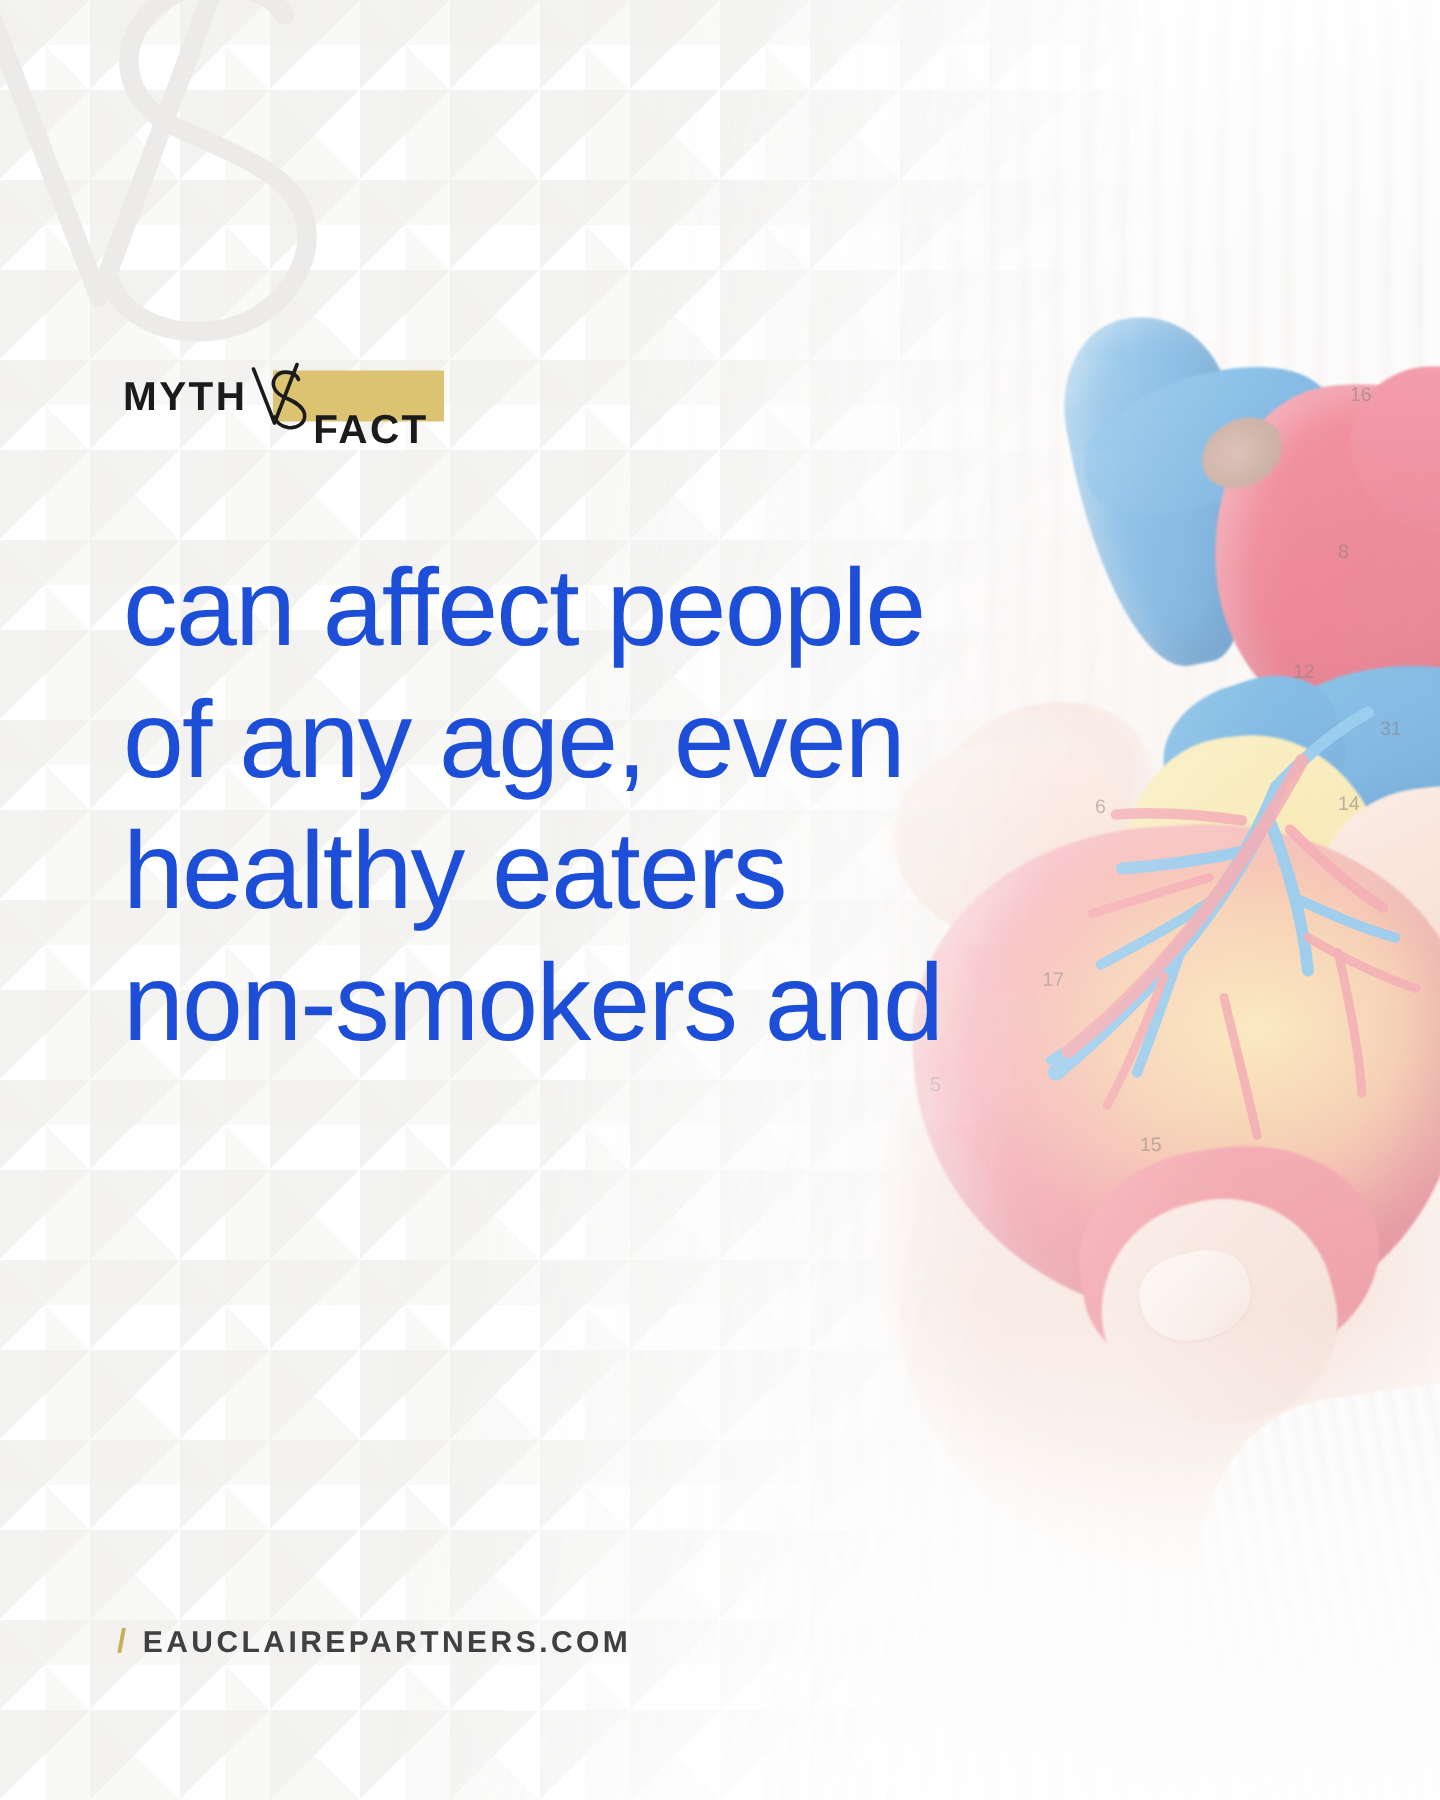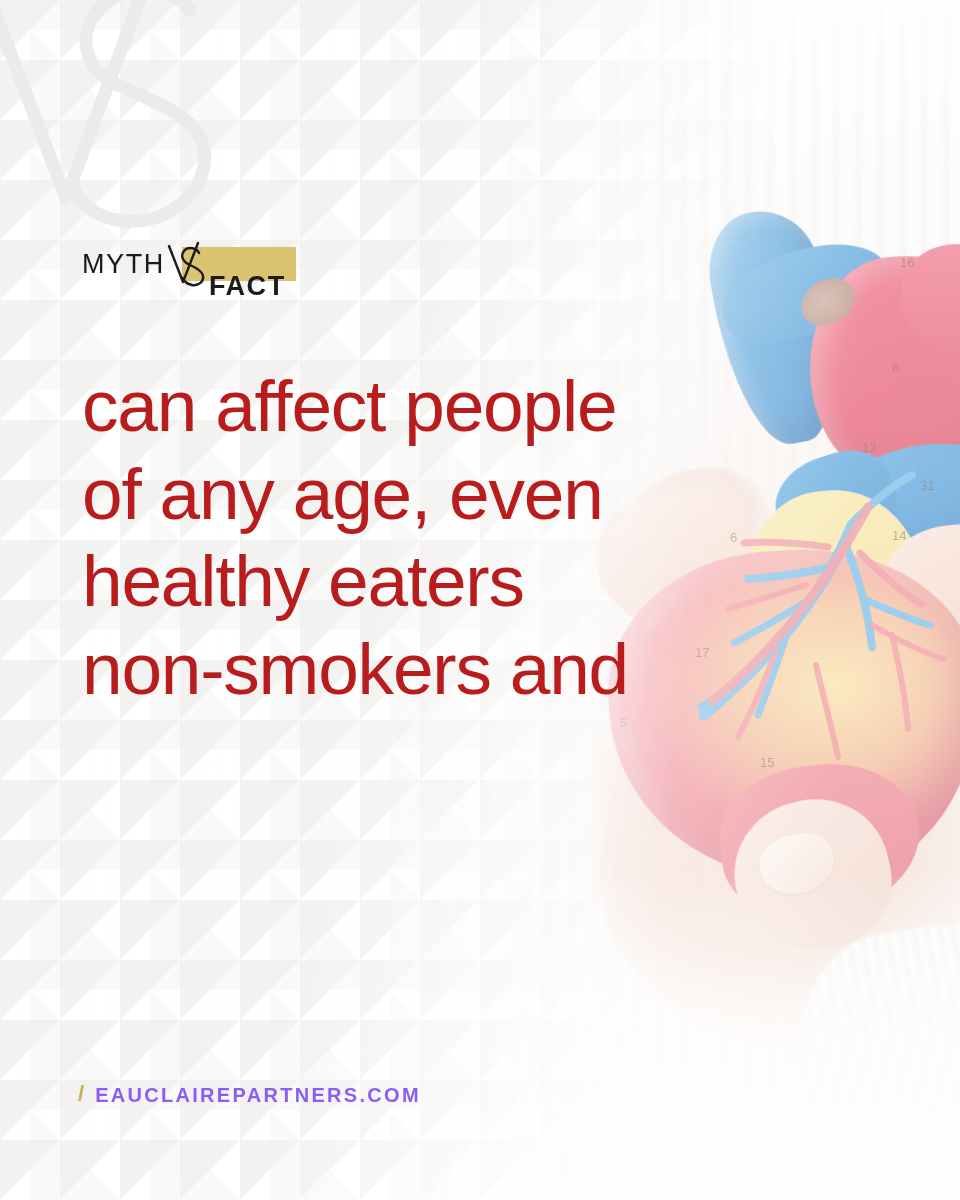--- a/index.html
+++ b/index.html
@@ -229,21 +229,21 @@
     height:46px;
     display:flex; align-items:center;
   }
   .badge-goldbar{
     position:absolute; left:100px; top:6px;
     width:114px; height:34px;
     background:#dbc371;
   }
   .badge-myth{
     position:relative; z-index:2;
-    font-size:27px; font-weight:400; letter-spacing:1.6px;
+    font-size:27px; font-weight:700; letter-spacing:1.6px;
     color:#1b1b1b; line-height:1;
   }
   .badge-vs{
     position:relative; z-index:3;
     width:42px; height:46px; margin-left:1px; margin-right:1px;
   }
   .badge-fact{
     position:relative; z-index:2;
     font-size:27px; font-weight:700; letter-spacing:1.6px;
     color:#1b1b1b; line-height:1;margin-top:45px;
@@ -253,35 +253,35 @@
     position:absolute; left:82px; top:362px;
     width:700px;
   }
   .hl-strong{
     font-size:78px; font-weight:700; letter-spacing:-1.6px;
     color:#1d1d1d; line-height:1.08;
     white-space:nowrap;
   }
   .hl-line{
     font-size:73px; font-weight:300; letter-spacing:-1.2px;
-    color:#b91c1c; line-height:1.20;
+    color:#1d4ed8; line-height:1.20;
     white-space:nowrap;
   }
 
   .footer{
     position:absolute; left:78px; top:1084px;
     display:flex; align-items:center; gap:11px;
   }
   .slash{
     color:#c9ae56; font-size:22px; font-weight:700; line-height:1;
     transform:translateY(-1px);
   }
   .site{
     font-size:20px; font-weight:700; letter-spacing:2.3px;
-    color:#8b5cf6; line-height:1;
+    color:#404040; line-height:1;
   }
 </style>
 </head>
 <body>
 
 <div class="canvas">
 
   <div class="photo">
     <div class="photo-warm"></div>
 

